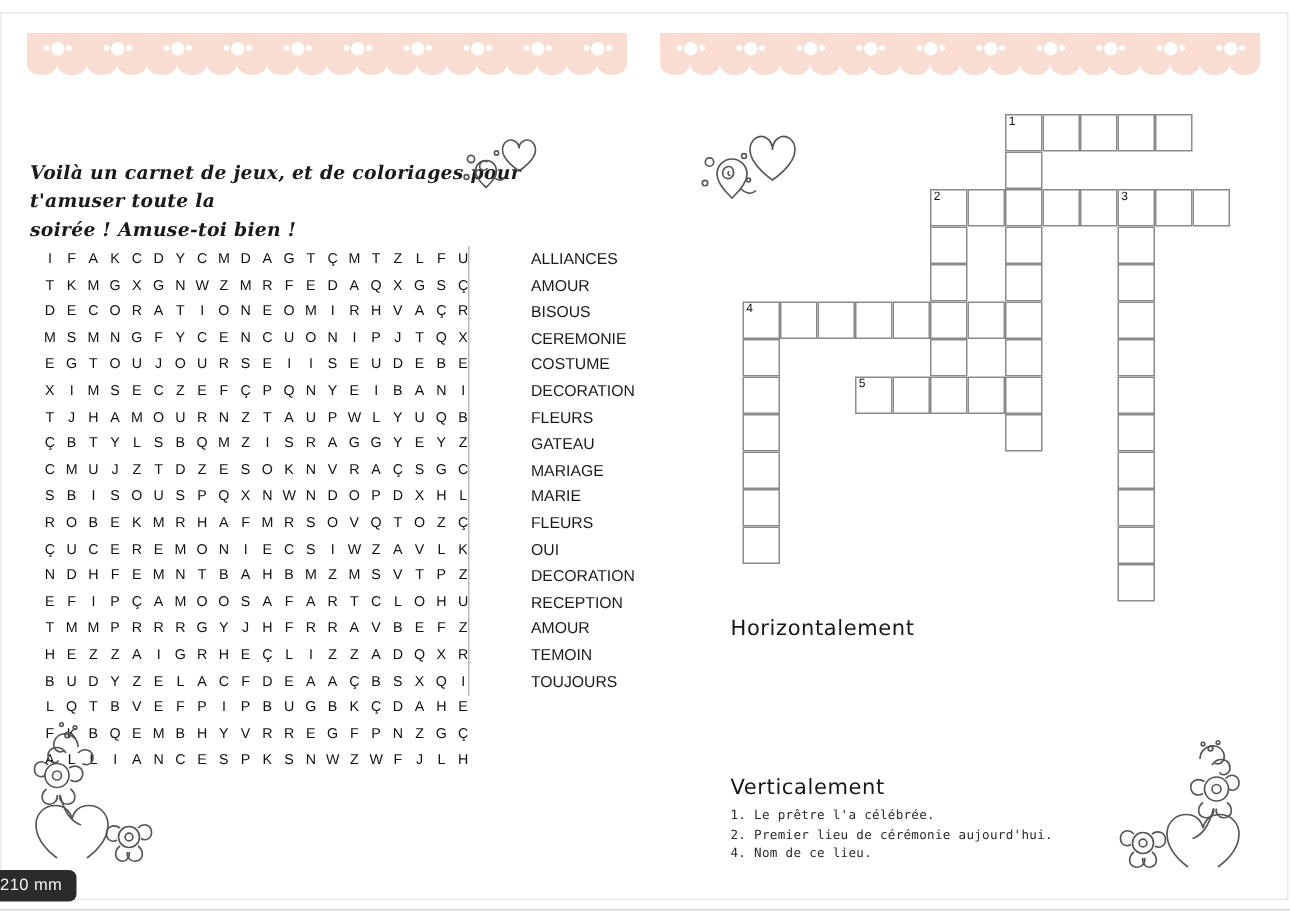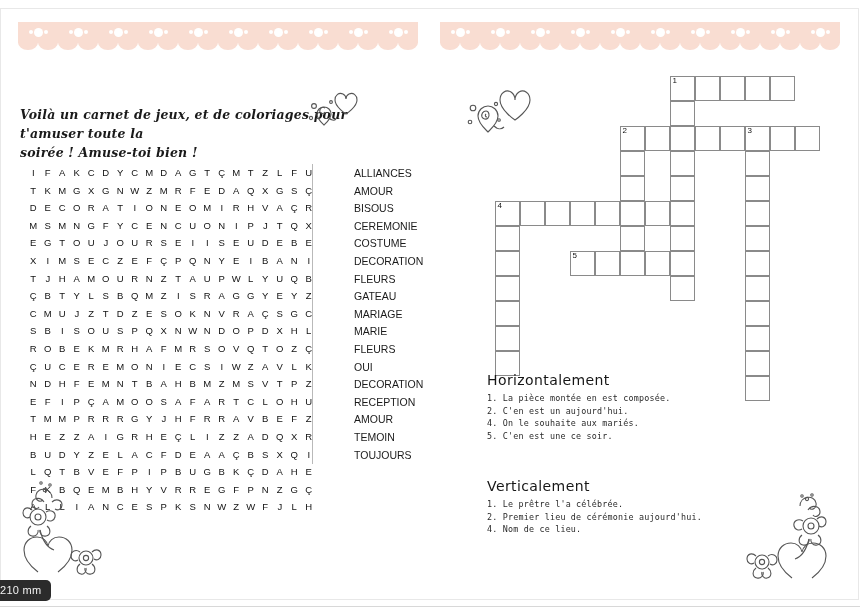--- a/index.html
+++ b/index.html
@@ -177,21 +177,21 @@
     position: absolute;
     left: 1.5px;
     top: -1px;
     font-family: "Liberation Sans", sans-serif;
     font-size: 8px;
     color: #111;
     line-height: 9px;
   }
 
   
-  .clue-block { position: absolute; }
+  .clue-block { position: absolute; margin-top: 39px; }
   #clues-h { left: 487px; top: 372px; }
   #clues-v { left: 487px; top: 478px; }
   .clue-title {
     font-family: "DejaVu Sans", sans-serif;
     font-size: 14px;
     color: #161616;
     letter-spacing: 0.4px;
     margin-bottom: 4px;
   }
   .clue-list {
@@ -450,26 +450,20 @@
       <div class="xcell" style="left: 0px; top: 150px;"></div>
       <div class="xcell" style="left: 0px; top: 175px;"></div>
       <div class="xcell" style="left: 0px; top: 200px;"></div>
       <div class="xcell" style="left: 0px; top: 225px;"></div>
       <div class="xcell" style="left: 0px; top: 250px;"></div>
       <div class="xcell" style="left: 0px; top: 275px;"></div>
     </div>
 
   <div class="clue-block" id="clues-h">
     <div class="clue-title">Horizontalement</div>
-    <div class="clue-list">
-        <div>1. La pièce montée en est composée.</div>
-        <div>2. C'en est un aujourd'hui.</div>
-        <div>4. On le souhaite aux mariés.</div>
-        <div>5. C'en est une ce soir.</div>
-      </div>
   </div>
 
   <div class="clue-block" id="clues-v">
     <div class="clue-title">Verticalement</div>
     <div class="clue-list">
         <div>1. Le prêtre l'a célébrée.</div>
         <div>2. Premier lieu de cérémonie aujourd'hui.</div>
         <div>4. Nom de ce lieu.</div>
       </div>
   </div>

